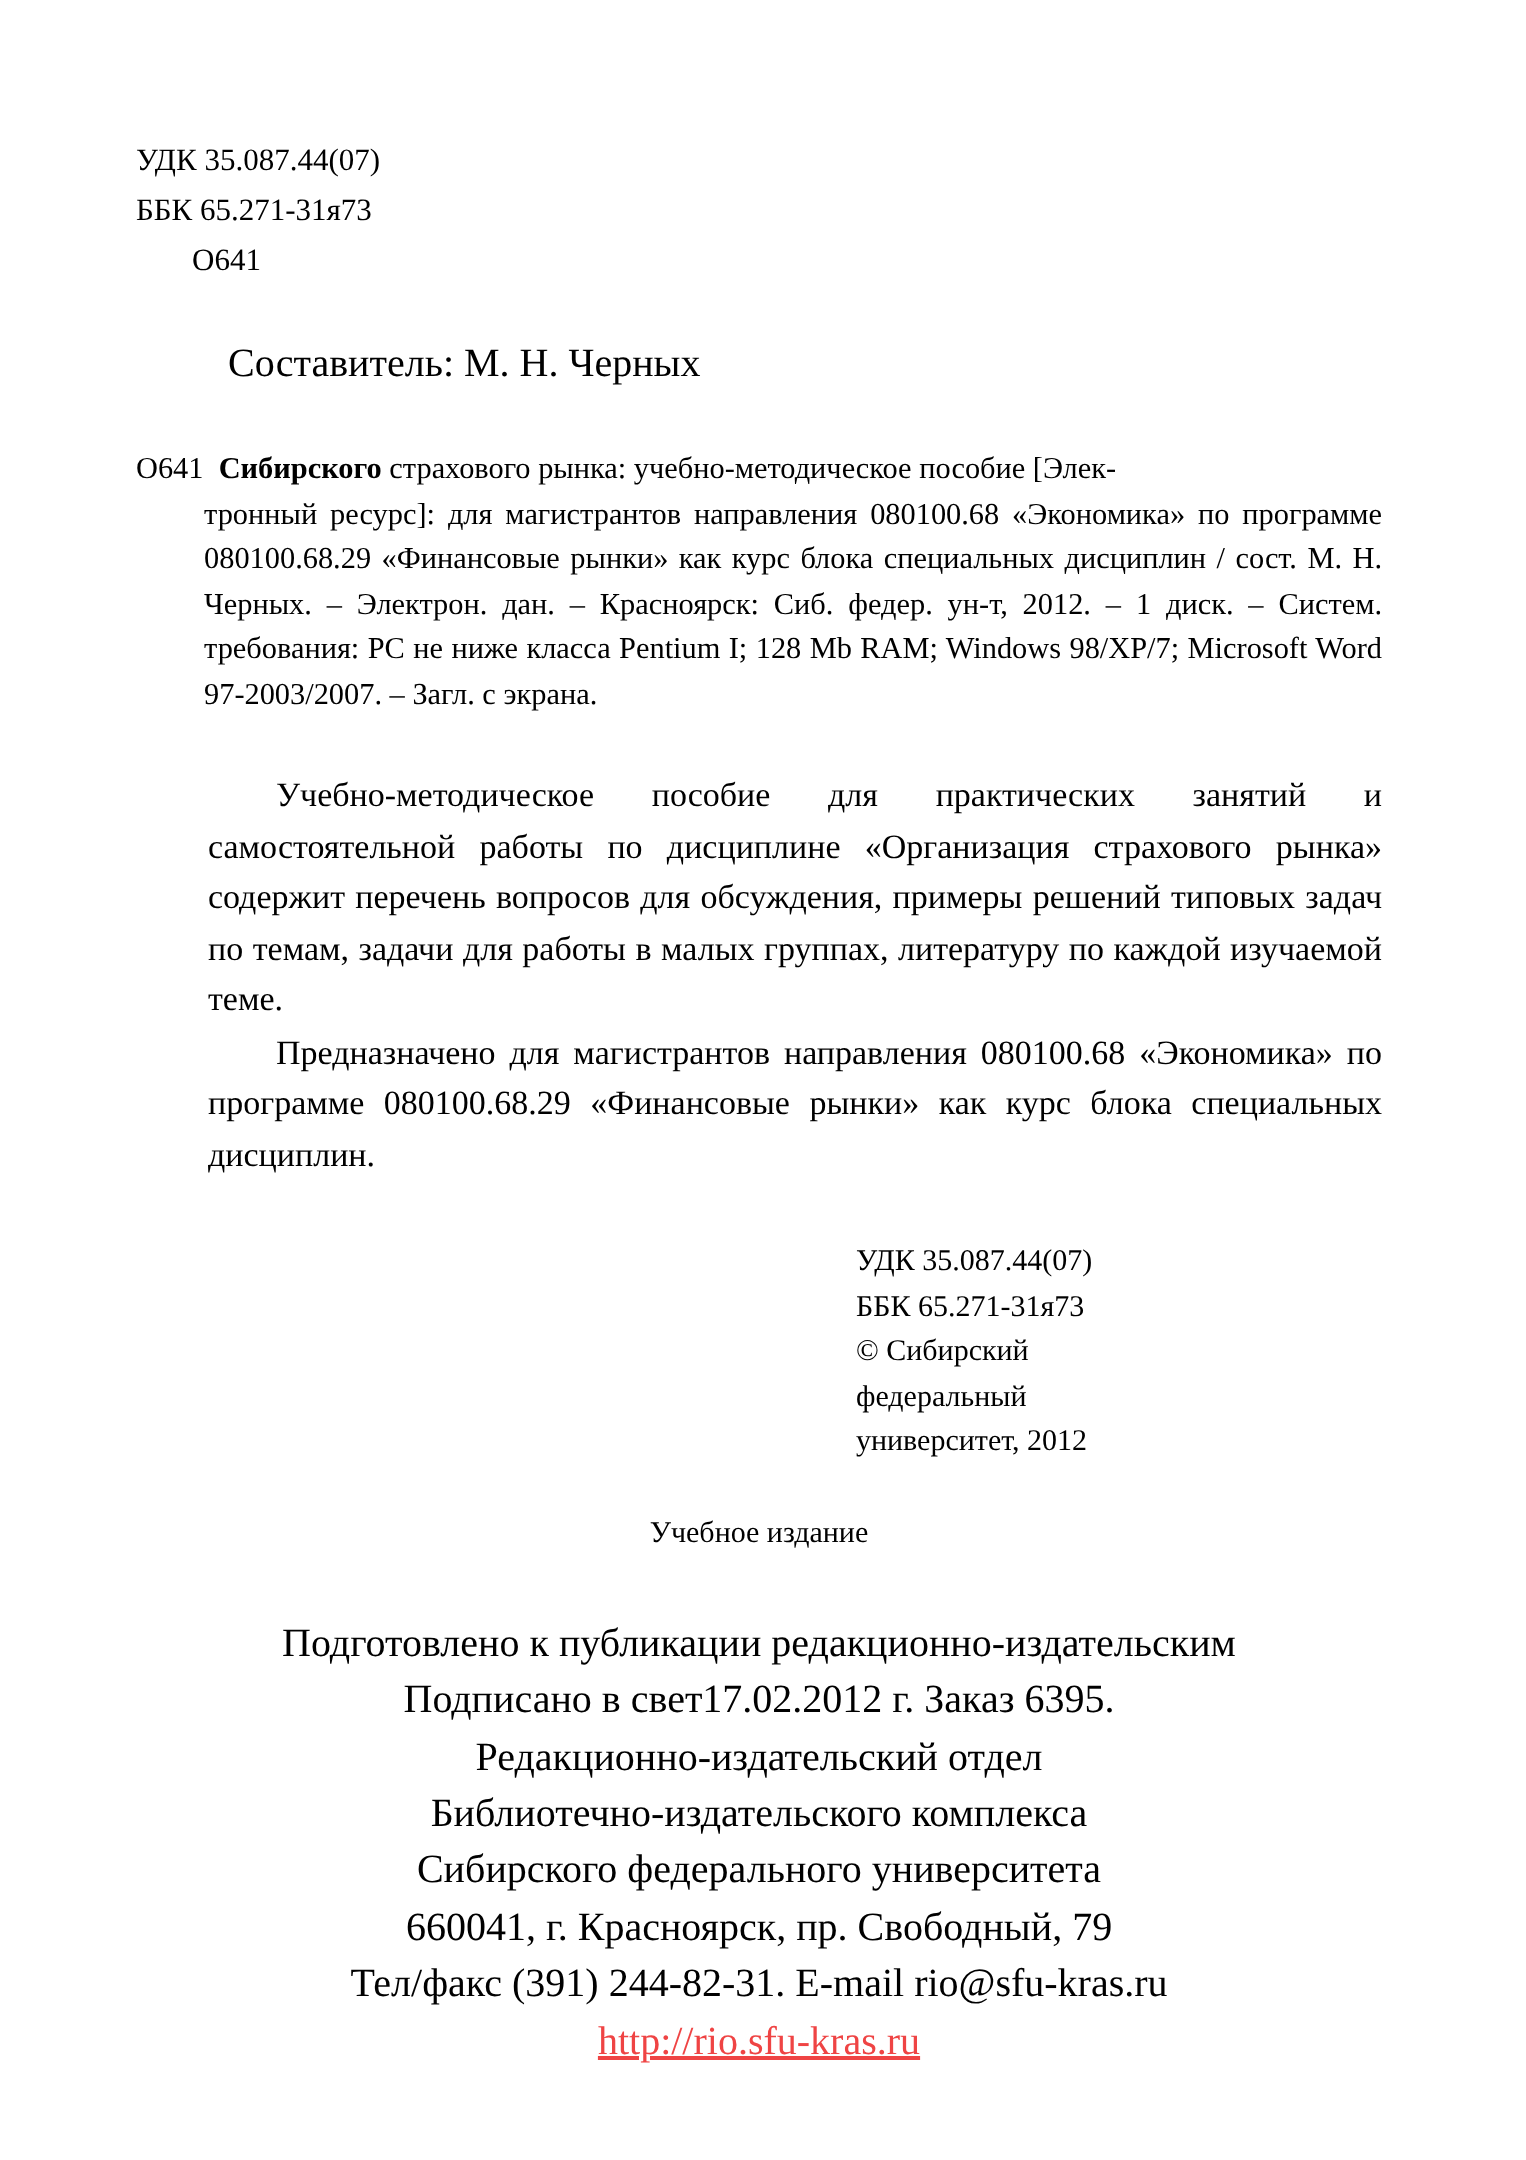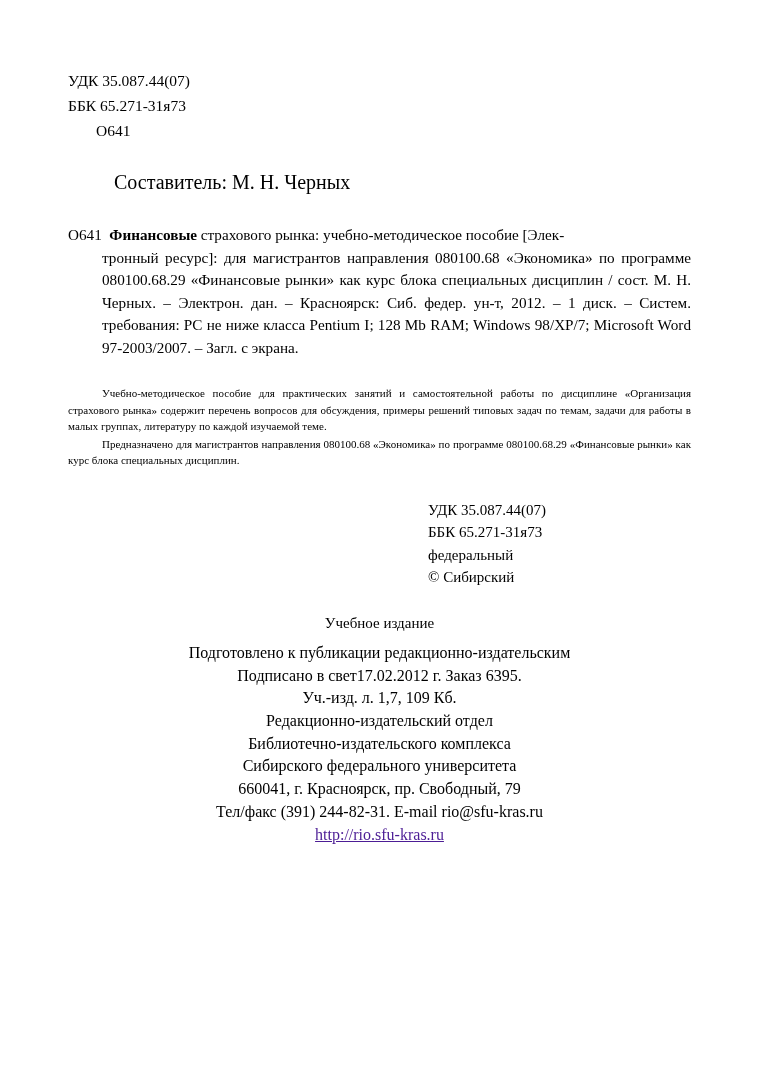--- a/index.html
+++ b/index.html
@@ -53,23 +53,24 @@
   }
   .cip-code {
     font-weight: normal;
   }
   .cip-title {
     font-weight: bold;
   }
 
   .annot {
     margin-top: 26px;
-    font-size: 11px;
+    font-size: 17px;
     line-height: 1.5;
     text-align: justify;
+    margin-left: 36px;
   }
   .annot p {
     margin: 0;
     text-indent: 34px;
   }
   .annot p + p { margin-top: 1px; }
 
   .imprint {
     margin-top: 30px;
     padding-left: 360px;
@@ -78,68 +79,68 @@
   }
   .imprint div { white-space: pre; }
 
   .edition {
     margin-top: 26px;
     text-align: center;
     font-size: 15px;
   }
 
   .colophon {
-    margin-top: 10px;
+    margin-top: 32px;
     text-align: center;
-    font-size: 16px;
+    font-size: 20px;
     line-height: 1.42;
   }
   .colophon div { }
 
   .link {
-    color: #4c1d95;
+    color: #ef4444;
     text-decoration: underline;
   }
 </style>
 </head>
 <body>
 
 <div class="page">
 
   <div class="udk-block">
     <div class="udk-line">УДК 35.087.44(07)</div>
     <div class="udk-line">ББК 65.271-31я73</div>
     <div class="udk-line udk-indent">О641</div>
   </div>
 
   <div class="compiler">Составитель: М. Н. Черных</div>
 
   <div class="cip">
-    <span class="first"><span class="cip-code">О641</span>&nbsp;&nbsp;<span class="cip-title">Финансовые</span><span> страхового рынка: учебно-методическое пособие [Элек-</span></span>
+    <span class="first"><span class="cip-code">О641</span>&nbsp;&nbsp;<span class="cip-title">Сибирского</span><span> страхового рынка: учебно-методическое пособие [Элек-</span></span>
     <span class="cip-body">тронный ресурс]: для магистрантов направления 080100.68 «Экономика» по программе 080100.68.29 «Финансовые рынки» как курс блока специальных дисциплин / сост. М. Н. Черных. – Электрон. дан. – Красноярск: Сиб. федер. ун-т, 2012. – 1 диск. – Систем. требования: PC не ниже класса Pentium I; 128 Mb RAM; Windows 98/XP/7; Microsoft Word 97-2003/2007. – Загл. с экрана.</span>
   </div>
 
   <div class="annot">
     <p>Учебно-методическое пособие для практических занятий и самостоятельной работы по дисциплине «Организация страхового рынка» содержит перечень вопросов для обсуждения, примеры решений типовых задач по темам, задачи для работы в малых группах, литературу по каждой изучаемой теме.</p>
     <p>Предназначено для магистрантов направления 080100.68 «Экономика» по программе 080100.68.29 «Финансовые рынки» как курс блока специальных дисциплин.</p>
   </div>
 
   <div class="imprint">
     <div>УДК 35.087.44(07)</div>
     <div>ББК 65.271-31я73</div>
+    <div>© Сибирский</div>
     <div>федеральный</div>
-    <div>© Сибирский</div>
+    <div>университет, 2012</div>
   </div>
 
   <div class="edition">Учебное издание</div>
 
   <div class="colophon">
     <div>Подготовлено к публикации редакционно-издательским</div>
     <div>Подписано в свет17.02.2012 г. Заказ 6395.</div>
-    <div>Уч.-изд. л. 1,7, 109 Кб.</div>
     <div>Редакционно-издательский отдел</div>
     <div>Библиотечно-издательского комплекса</div>
     <div>Сибирского федерального университета</div>
     <div>660041, г. Красноярск, пр. Свободный, 79</div>
     <div>Тел/факс (391) 244-82-31. E-mail rio@sfu-kras.ru</div>
     <div><span class="link">http://rio.sfu-kras.ru</span></div>
   </div>
 
 </div>
 

